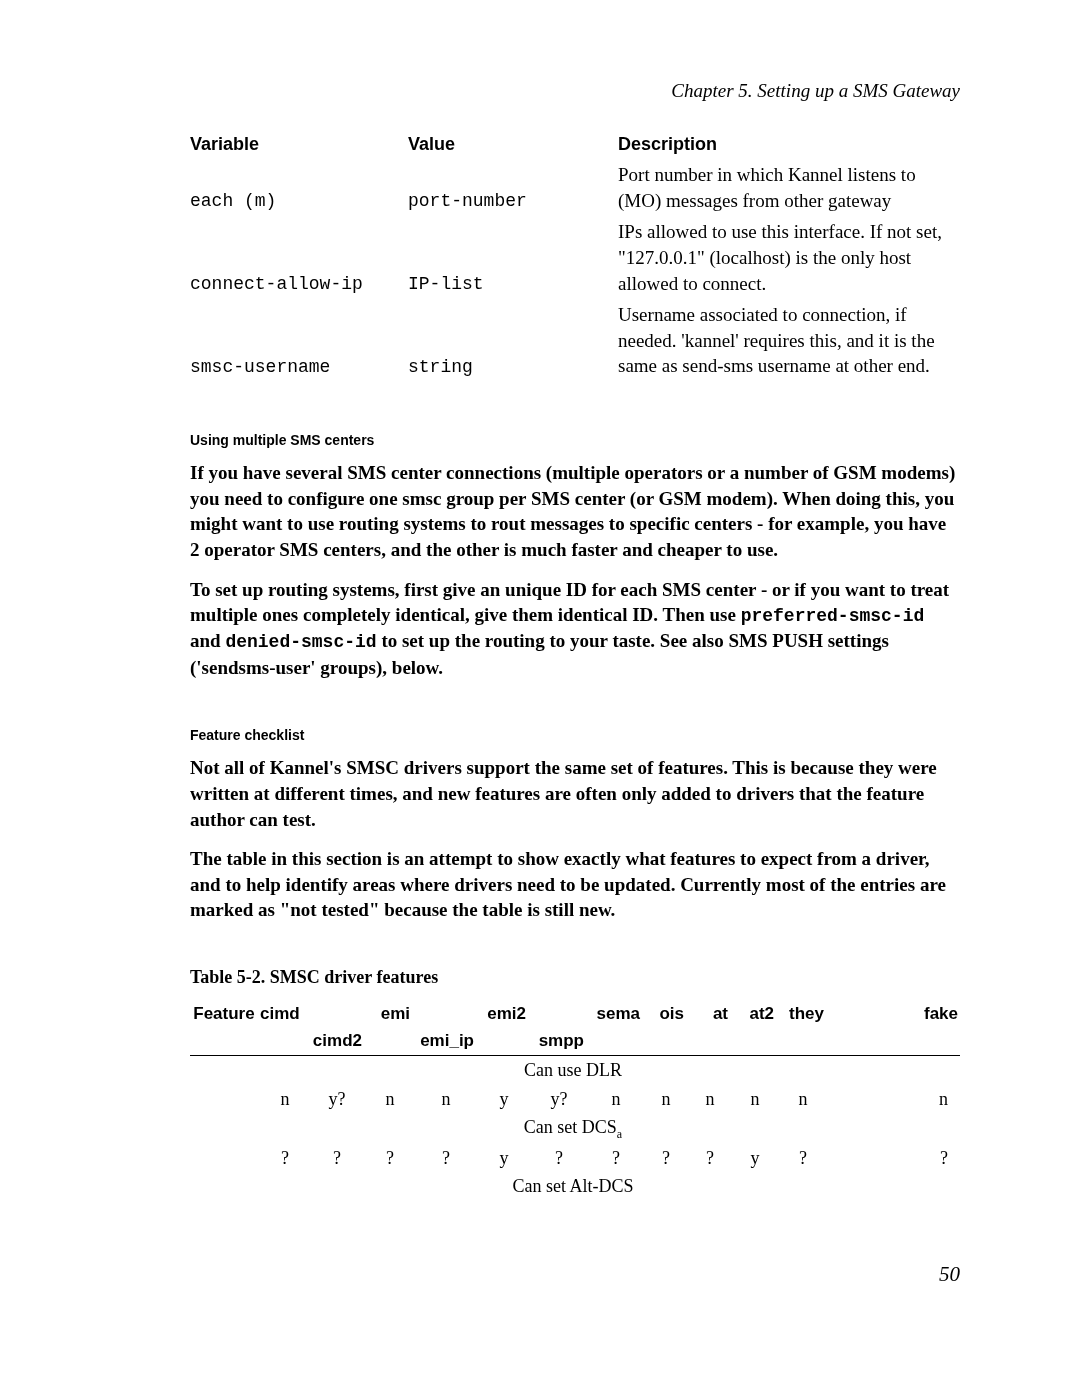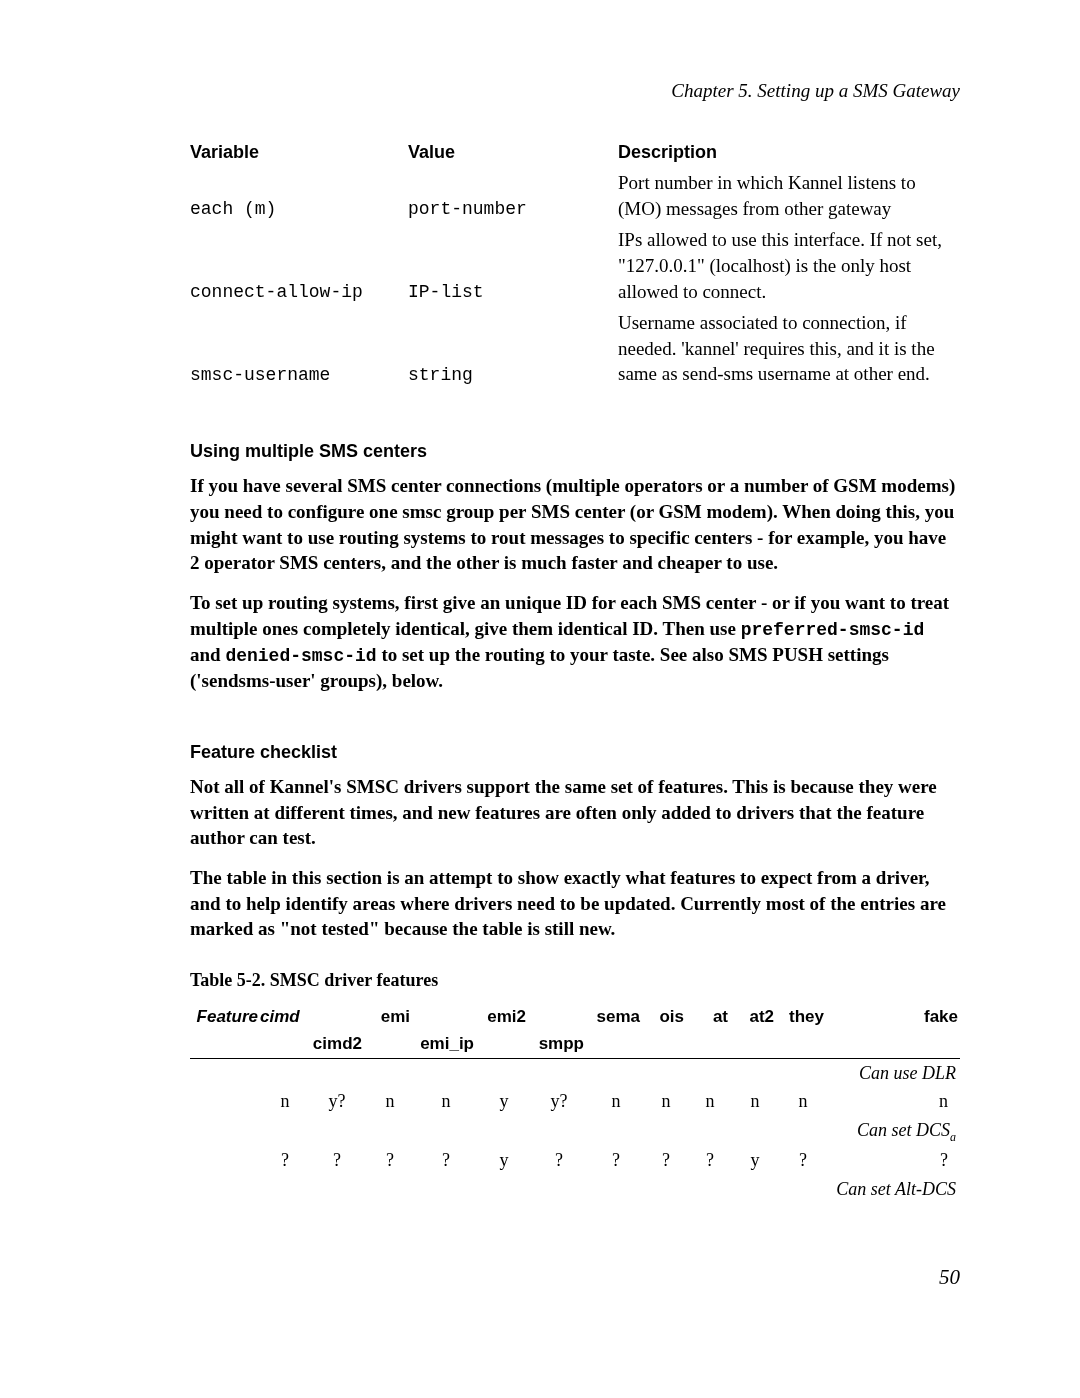--- a/index.html
+++ b/index.html
@@ -13,21 +13,21 @@
     font-size: 19px;
     line-height: 1.35;
     width: 1080px;
   }
   .page {
     padding: 78px 120px 60px 190px;
   }
   .chapter-line {
     font-style: italic;
     text-align: right;
-    margin: 0 0 36px 0;
+    margin: 0 0 28px 0;
     font-size: 19px;
   }
   .mono {
     font-family: "Courier New", Courier, monospace;
     font-size: 18px;
   }
   table.defs {
     width: 100%;
     border-collapse: collapse;
     table-layout: fixed;
@@ -46,31 +46,31 @@
   table.defs td {
     padding: 0 8px 6px 0;
     vertical-align: bottom;
   }
   table.defs td.desc-cell {
     vertical-align: top;
   }
   h2.section {
     font-family: Helvetica, Arial, sans-serif;
     font-weight: 700;
-    font-size: 18px;
+    font-size: 14px;
     margin: 46px 0 10px 0;
   }
   p.body {
     margin: 0 4px 14px 0;
     font-size: 19px;
     font-weight: bold;
   }
   .table-caption {
     font-weight: 700;
-    margin: 26px 0 12px 0;
+    margin: 42px 0 12px 0;
     font-size: 18px;
   }
   table.features {
     width: 100%;
     border-collapse: collapse;
     table-layout: fixed;
     font-size: 18px;
   }
   table.features th {
     font-family: Helvetica, Arial, sans-serif;
@@ -80,24 +80,23 @@
     vertical-align: top;
     font-size: 17px;
   }
   table.features td {
     padding: 2px 4px;
     text-align: center;
     vertical-align: top;
     margin-left: 22px;
   }
   table.features .feat-label {
-    text-align: right;
+    text-align: center;
     padding-left: 0;
     white-space: nowrap;
-    font-style: italic;
   }
   .hr-line td {
     border-top: 1px solid #000;
     padding: 0 !important;
     height: 0;
     line-height: 0;
   }
   .sub {
     font-size: 12px;
     vertical-align: sub;

